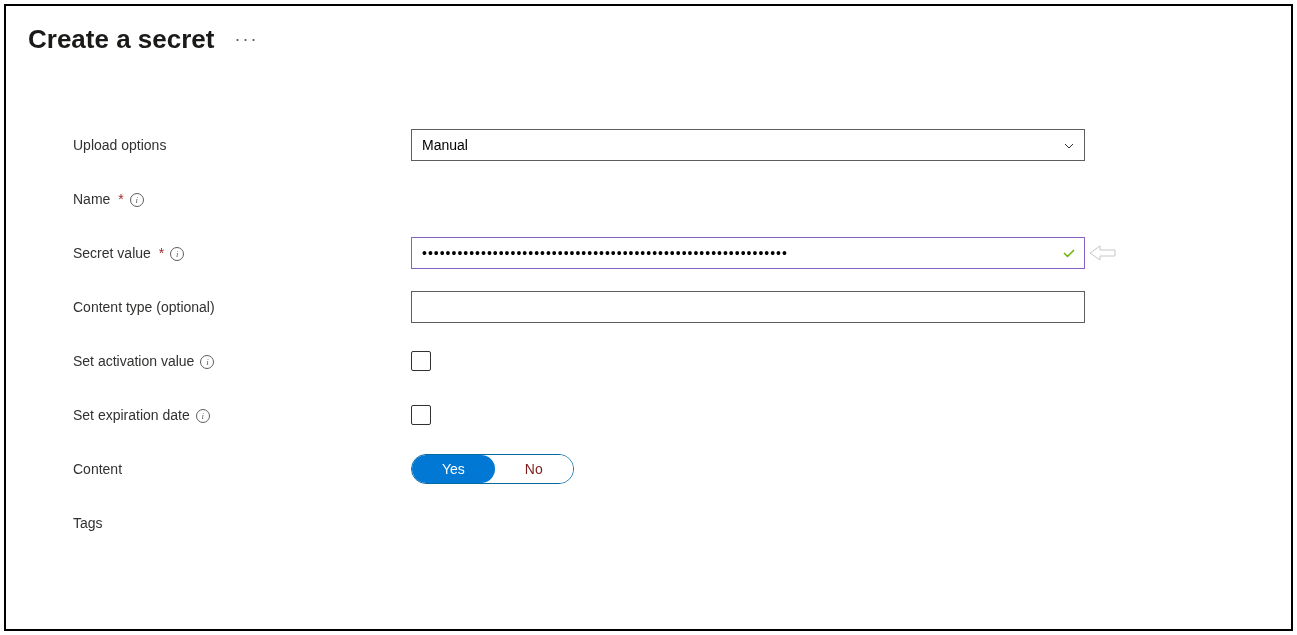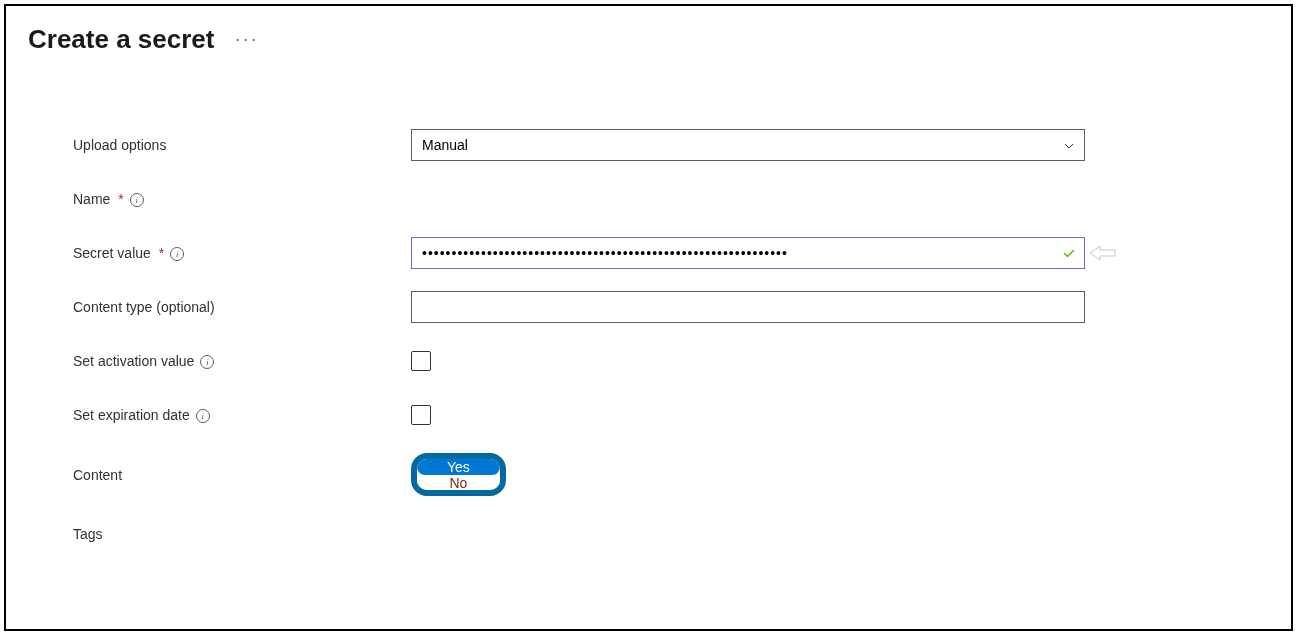--- a/index.html
+++ b/index.html
@@ -172,25 +172,24 @@
       width: 20px;
       height: 20px;
       border: 1px solid #323130;
       background: #ffffff;
       cursor: pointer;
       border-radius: 2px;
     }
 
     .toggle-pill {
       display: inline-flex;
-      border: 6px solid #0369a1;
+      border: 1px solid #0369a1;
       border-radius: 16px;
       overflow: hidden;
-      height: 43px;
-      flex-direction: column;
+      height: 30px;
     }
 
     .toggle-option {
       display: flex;
       align-items: center;
       justify-content: center;
       padding: 0 30px;
       font-size: 14px;
       cursor: pointer;
       background: #ffffff;

